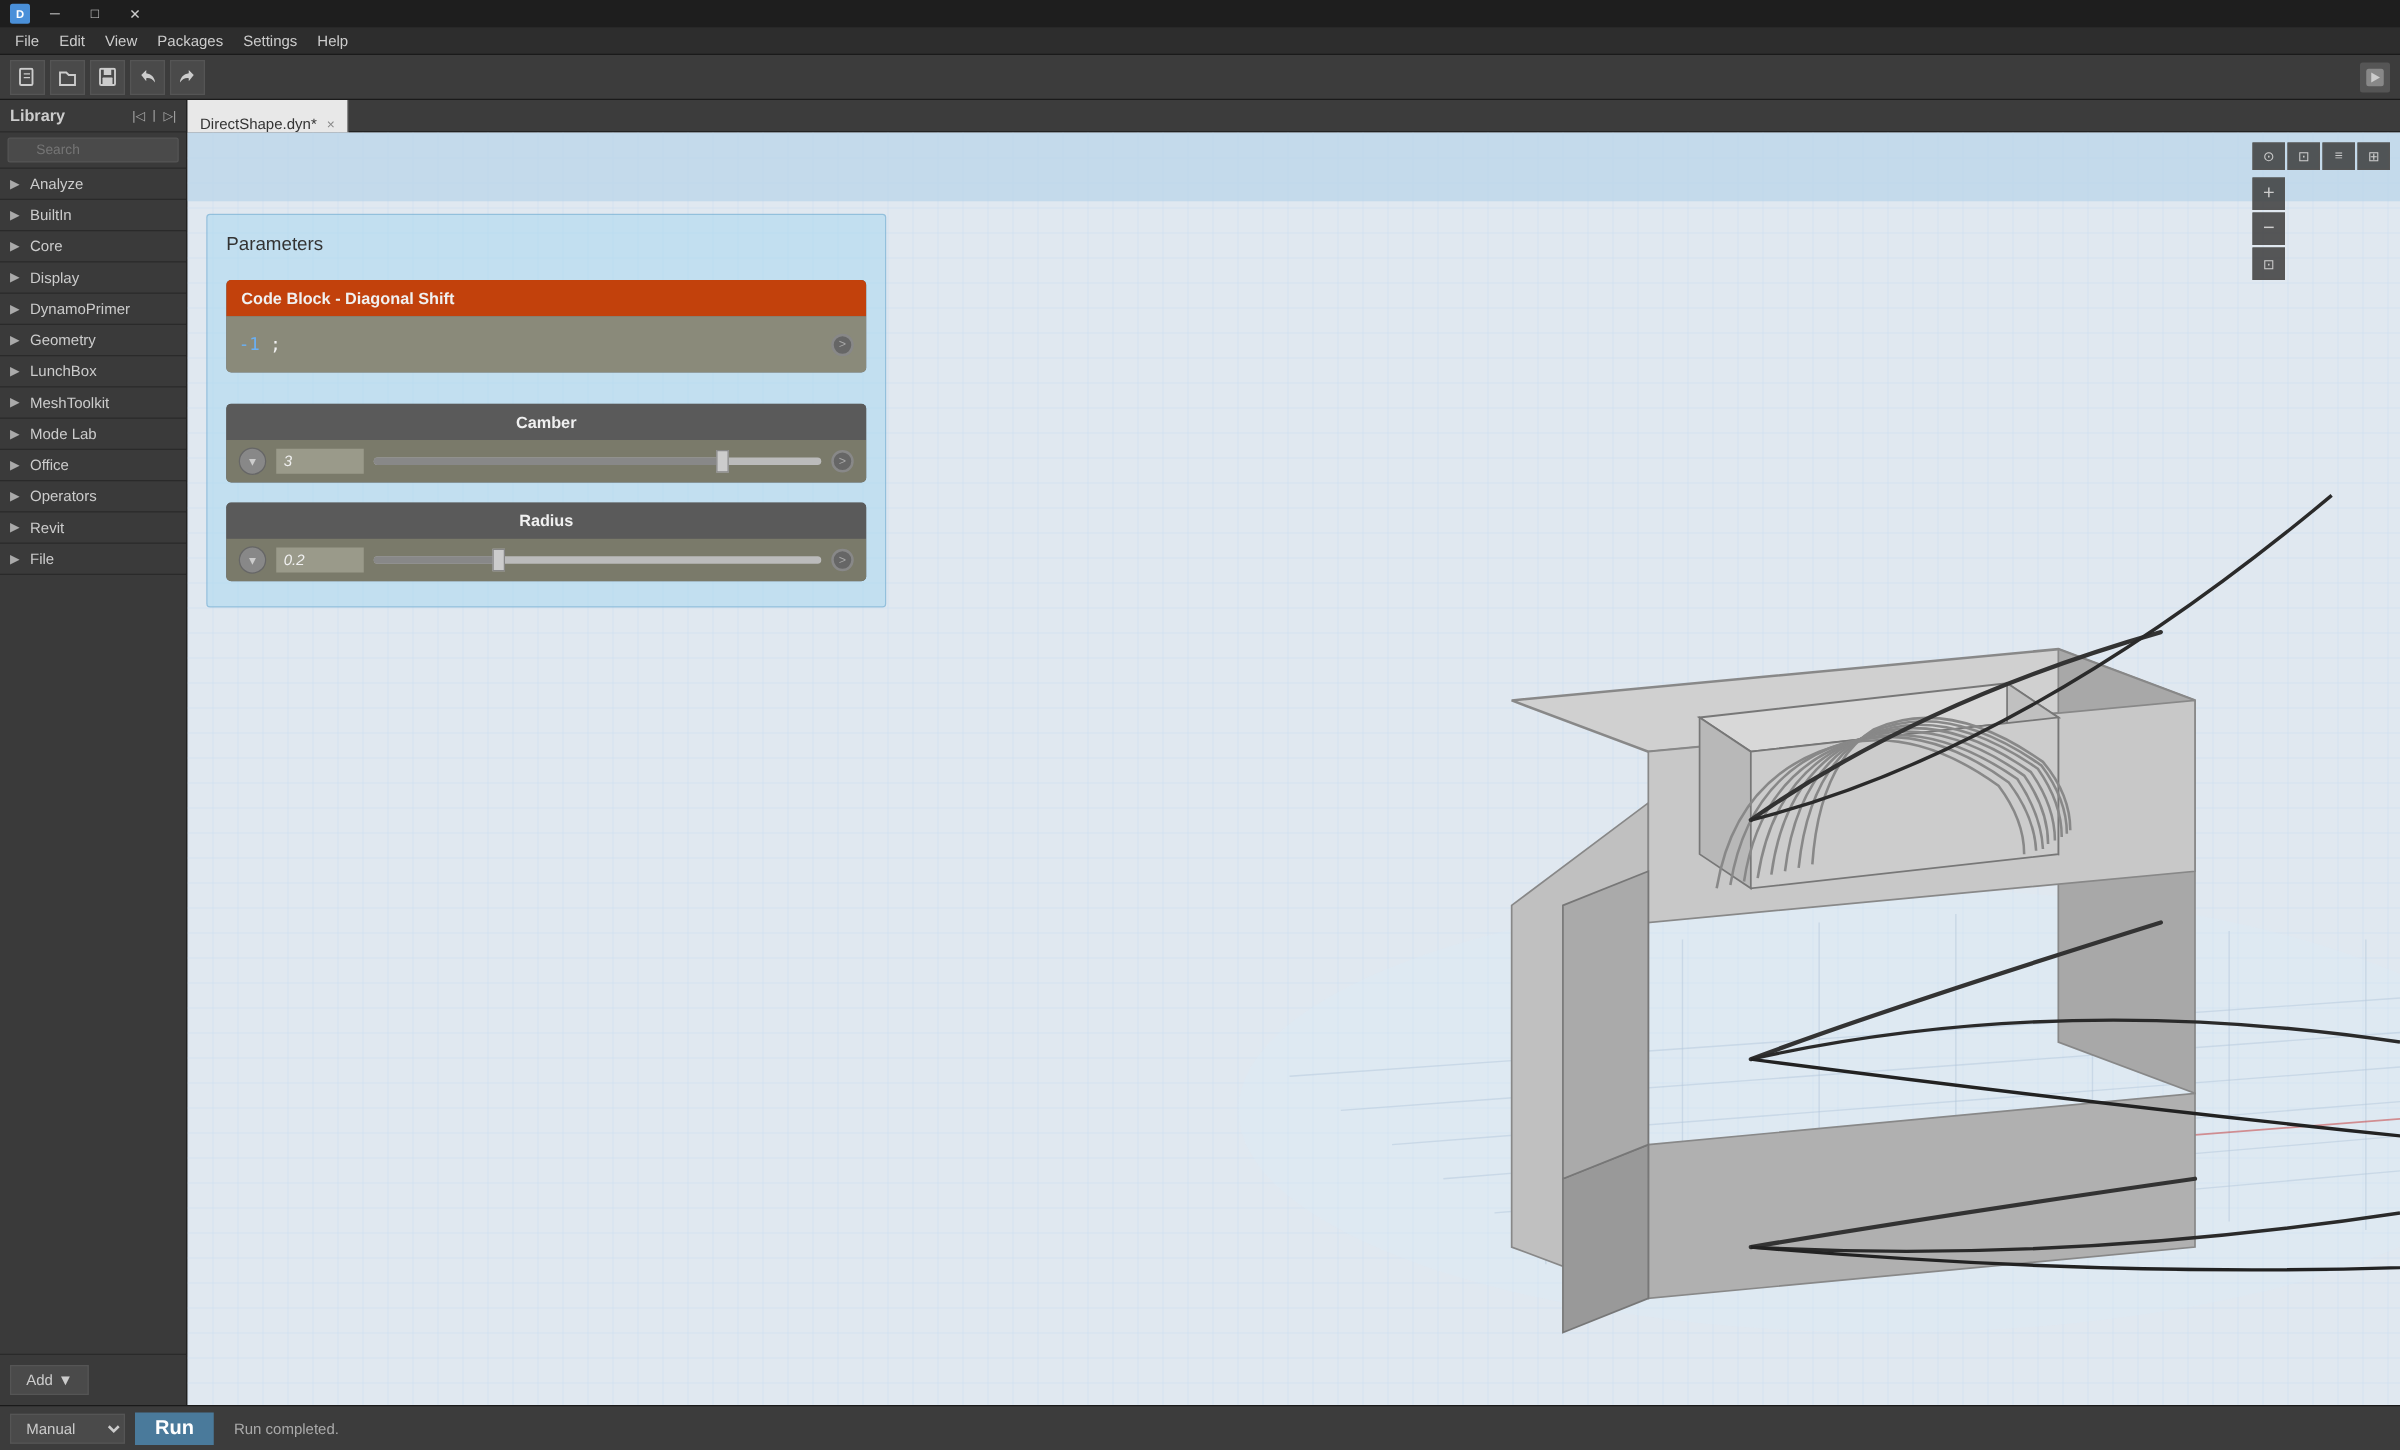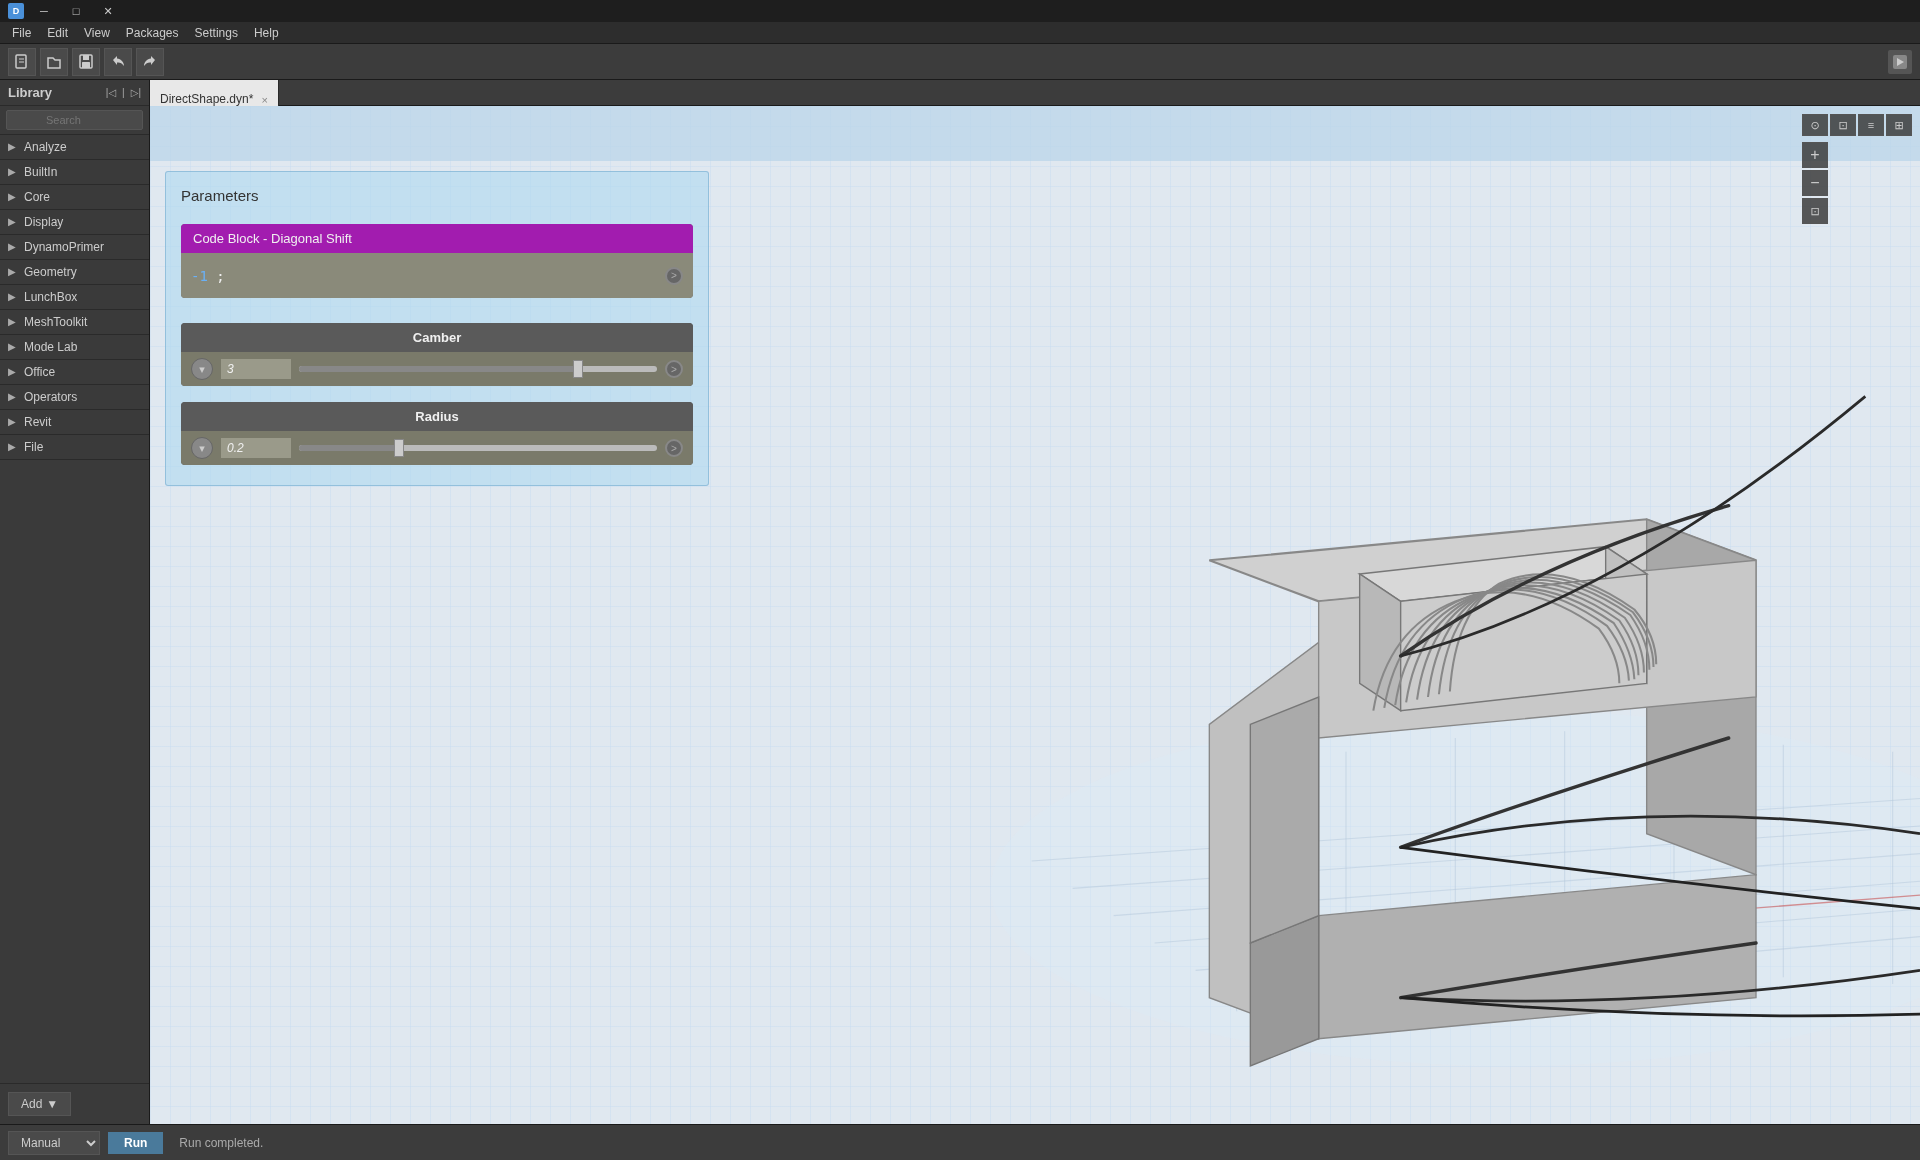--- a/index.html
+++ b/index.html
@@ -73,21 +73,21 @@
     #sidebar-header .collapse-btns { margin-left: auto; display: flex; gap: 2px; color: #aaa; font-size: 10px; cursor: pointer; }
     #search-container {
       padding: 4px 6px;
       border-bottom: 1px solid #2a2a2a;
     }
     #search-box {
       width: 100%;
       background: #4a4a4a;
       border: 1px solid #555;
       border-radius: 2px;
-      padding: 3px 6px 3px 39px;
+      padding: 3px 6px 3px 22px;
       color: #ccc;
       font-size: 11px;
       outline: none;
       position: relative;
     }
     .search-wrapper { position: relative; }
     .search-wrapper .search-icon { position: absolute; left: 6px; top: 50%; transform: translateY(-50%); color: #888; font-size: 11px; pointer-events: none; }
 
     .library-items { flex: 1; overflow-y: auto; }
     .library-item {
@@ -174,25 +174,25 @@
     }
 
     
     .node-block {
       background: #6a6a6a;
       border-radius: 4px;
       margin-bottom: 25px;
       overflow: hidden;
     }
     .node-header {
-      background: #a21caf;
+      background: #c2410c;
       padding: 7px 12px;
       font-size: 13px;
       color: #f0f0f0;
-      font-weight: 400;
+      font-weight: 700;
     }
     .node-body {
       background: #8a8a7a;
       padding: 8px 10px;
       min-height: 45px;
       display: flex;
       align-items: center;
       justify-content: space-between;
     }
     .node-code {
@@ -323,21 +323,21 @@
       color: #ccc;
       padding: 3px 8px;
       font-size: 12px;
       cursor: pointer;
     }
     .run-btn {
       background: #4a7a9b;
       border: none;
       color: white;
       padding: 4px 16px;
-      font-size: 12px;
+      font-size: 16px;
       cursor: pointer;
       font-weight: 600;
     }
     .status-text { font-size: 12px; color: #aaa; margin-left: 8px; }
 
     
     ::-webkit-scrollbar { width: 6px; }
     ::-webkit-scrollbar-track { background: #2a2a2a; }
     ::-webkit-scrollbar-thumb { background: #555; }
   </style>

